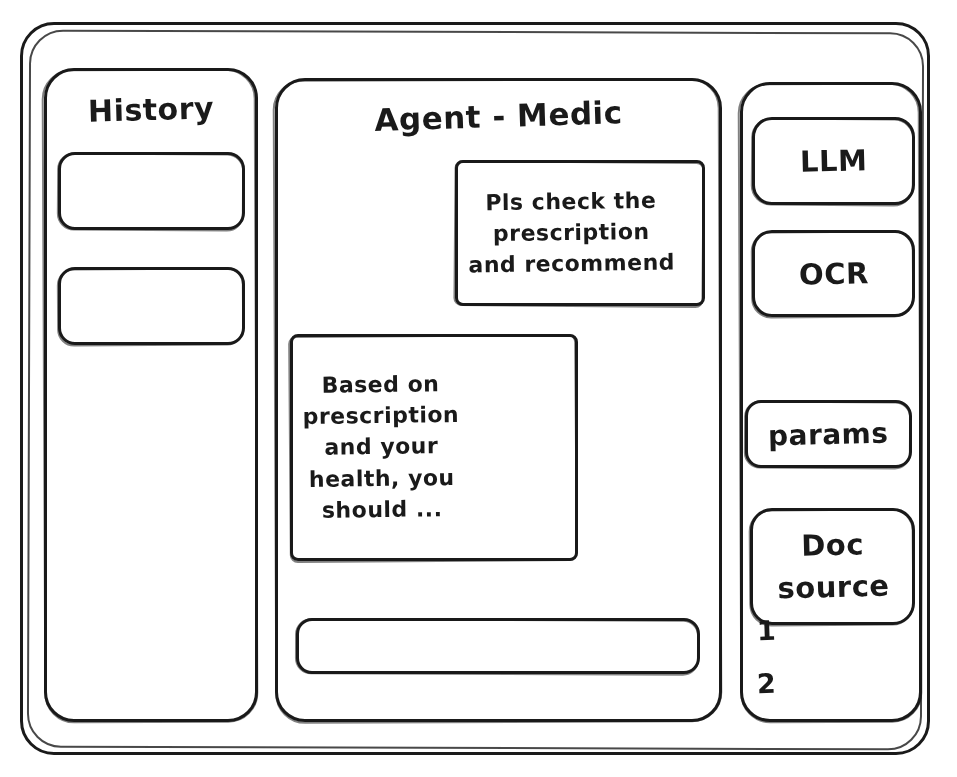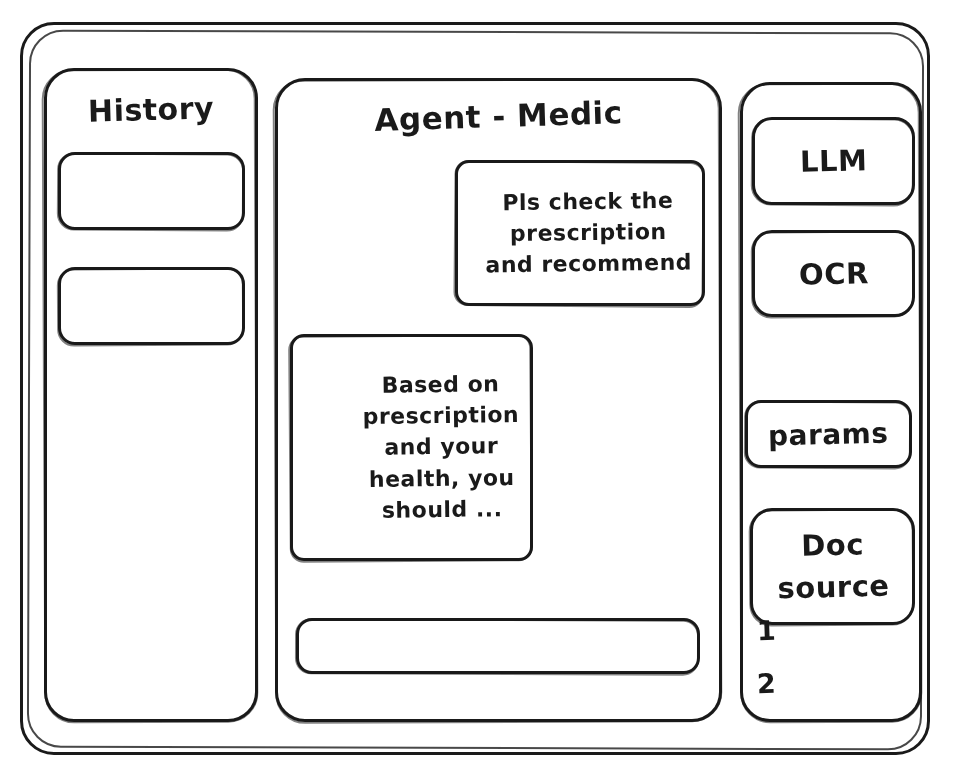--- a/index.html
+++ b/index.html
@@ -99,25 +99,25 @@
     position: absolute;
     left: 275px;
     top: 98px;
     width: 447px;
     text-align: center;
     font-size: 31px;
     transform: rotate(-1.8deg);
   }
 
   .bubble {
-    border-radius: 14px;
+    border-radius: 8px;
     border-width: 3px;
     display: flex;
     align-items: center;
-    justify-content: flex-end;
+    justify-content: flex-start;
   }
   .bubble-text {
     font-size: 22px;
     line-height: 1.42;
     text-align: center;
     white-space: pre-line;
     padding: 6px 10px;
     transform: rotate(-0.8deg);
   }
 
@@ -125,23 +125,22 @@
     left: 455px;
     top: 160px;
     width: 250px;
     height: 146px;
   }
   #user-bubble::after { transform: rotate(0.5deg); }
 
   #assistant-bubble {
     left: 290px;
     top: 334px;
-    width: 243px;
+    width: 288px;
     height: 227px;
-    padding-left: 24px;
   }
   #assistant-bubble::after { transform: rotate(-0.45deg); }
 
   #composer-input {
     left: 296px;
     top: 618px;
     width: 404px;
     height: 56px;
     border-radius: 16px;
     border-width: 3px;

